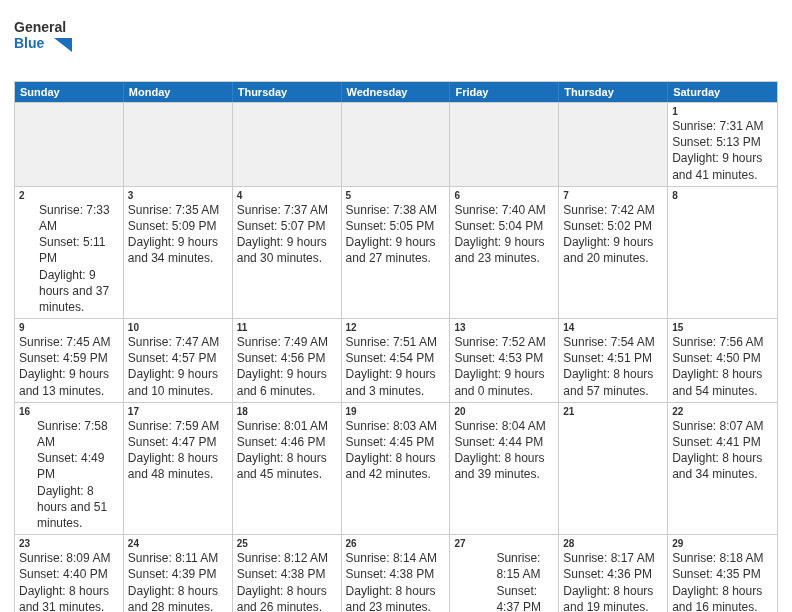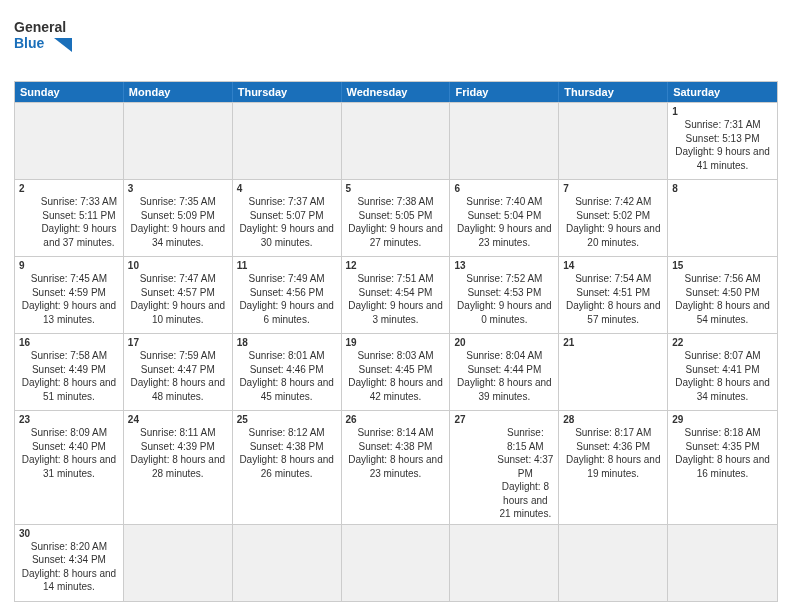--- a/index.html
+++ b/index.html
@@ -83,24 +83,23 @@
     .cal-cell:last-child { border-right: none; }
     .cal-cell.empty { background: #f0f0f0; }
     .day-num {
       font-size: 10px;
       font-weight: bold;
       color: #333;
       display: block;
       margin-bottom: 1px;
     }
     .day-info {
-      font-size: 10px;
+      font-size: 12px;
       color: #333;
       line-height: 1.35;
-      text-align: center;
     }
   </style>
 </head>
 <body>
 
 <div class="page">
   <div class="header">
     <div class="logo-area">
       <div>
         <svg width="70" height="48" viewBox="0 0 70 48">
@@ -224,21 +223,21 @@
           <div class="cal-cell">
             <span class="day-num">15</span>
             <div class="day-info" style="white-space: pre-line;">Sunrise: 7:56 AM
 Sunset: 4:50 PM
 Daylight: 8 hours and 54 minutes.</div>
           </div>
         </div>
         <div class="cal-row">
           <div class="cal-cell">
             <span class="day-num">16</span>
-            <div class="day-info" style="white-space: pre-line;">Sunrise: 7:58 AM
+            <div class="day-info" style="white-space: pre-line; margin-left: 18px;">Sunrise: 7:58 AM
 Sunset: 4:49 PM
 Daylight: 8 hours and 51 minutes.</div>
           </div>
           <div class="cal-cell">
             <span class="day-num">17</span>
             <div class="day-info" style="white-space: pre-line;">Sunrise: 7:59 AM
 Sunset: 4:47 PM
 Daylight: 8 hours and 48 minutes.</div>
           </div>
           <div class="cal-cell">

